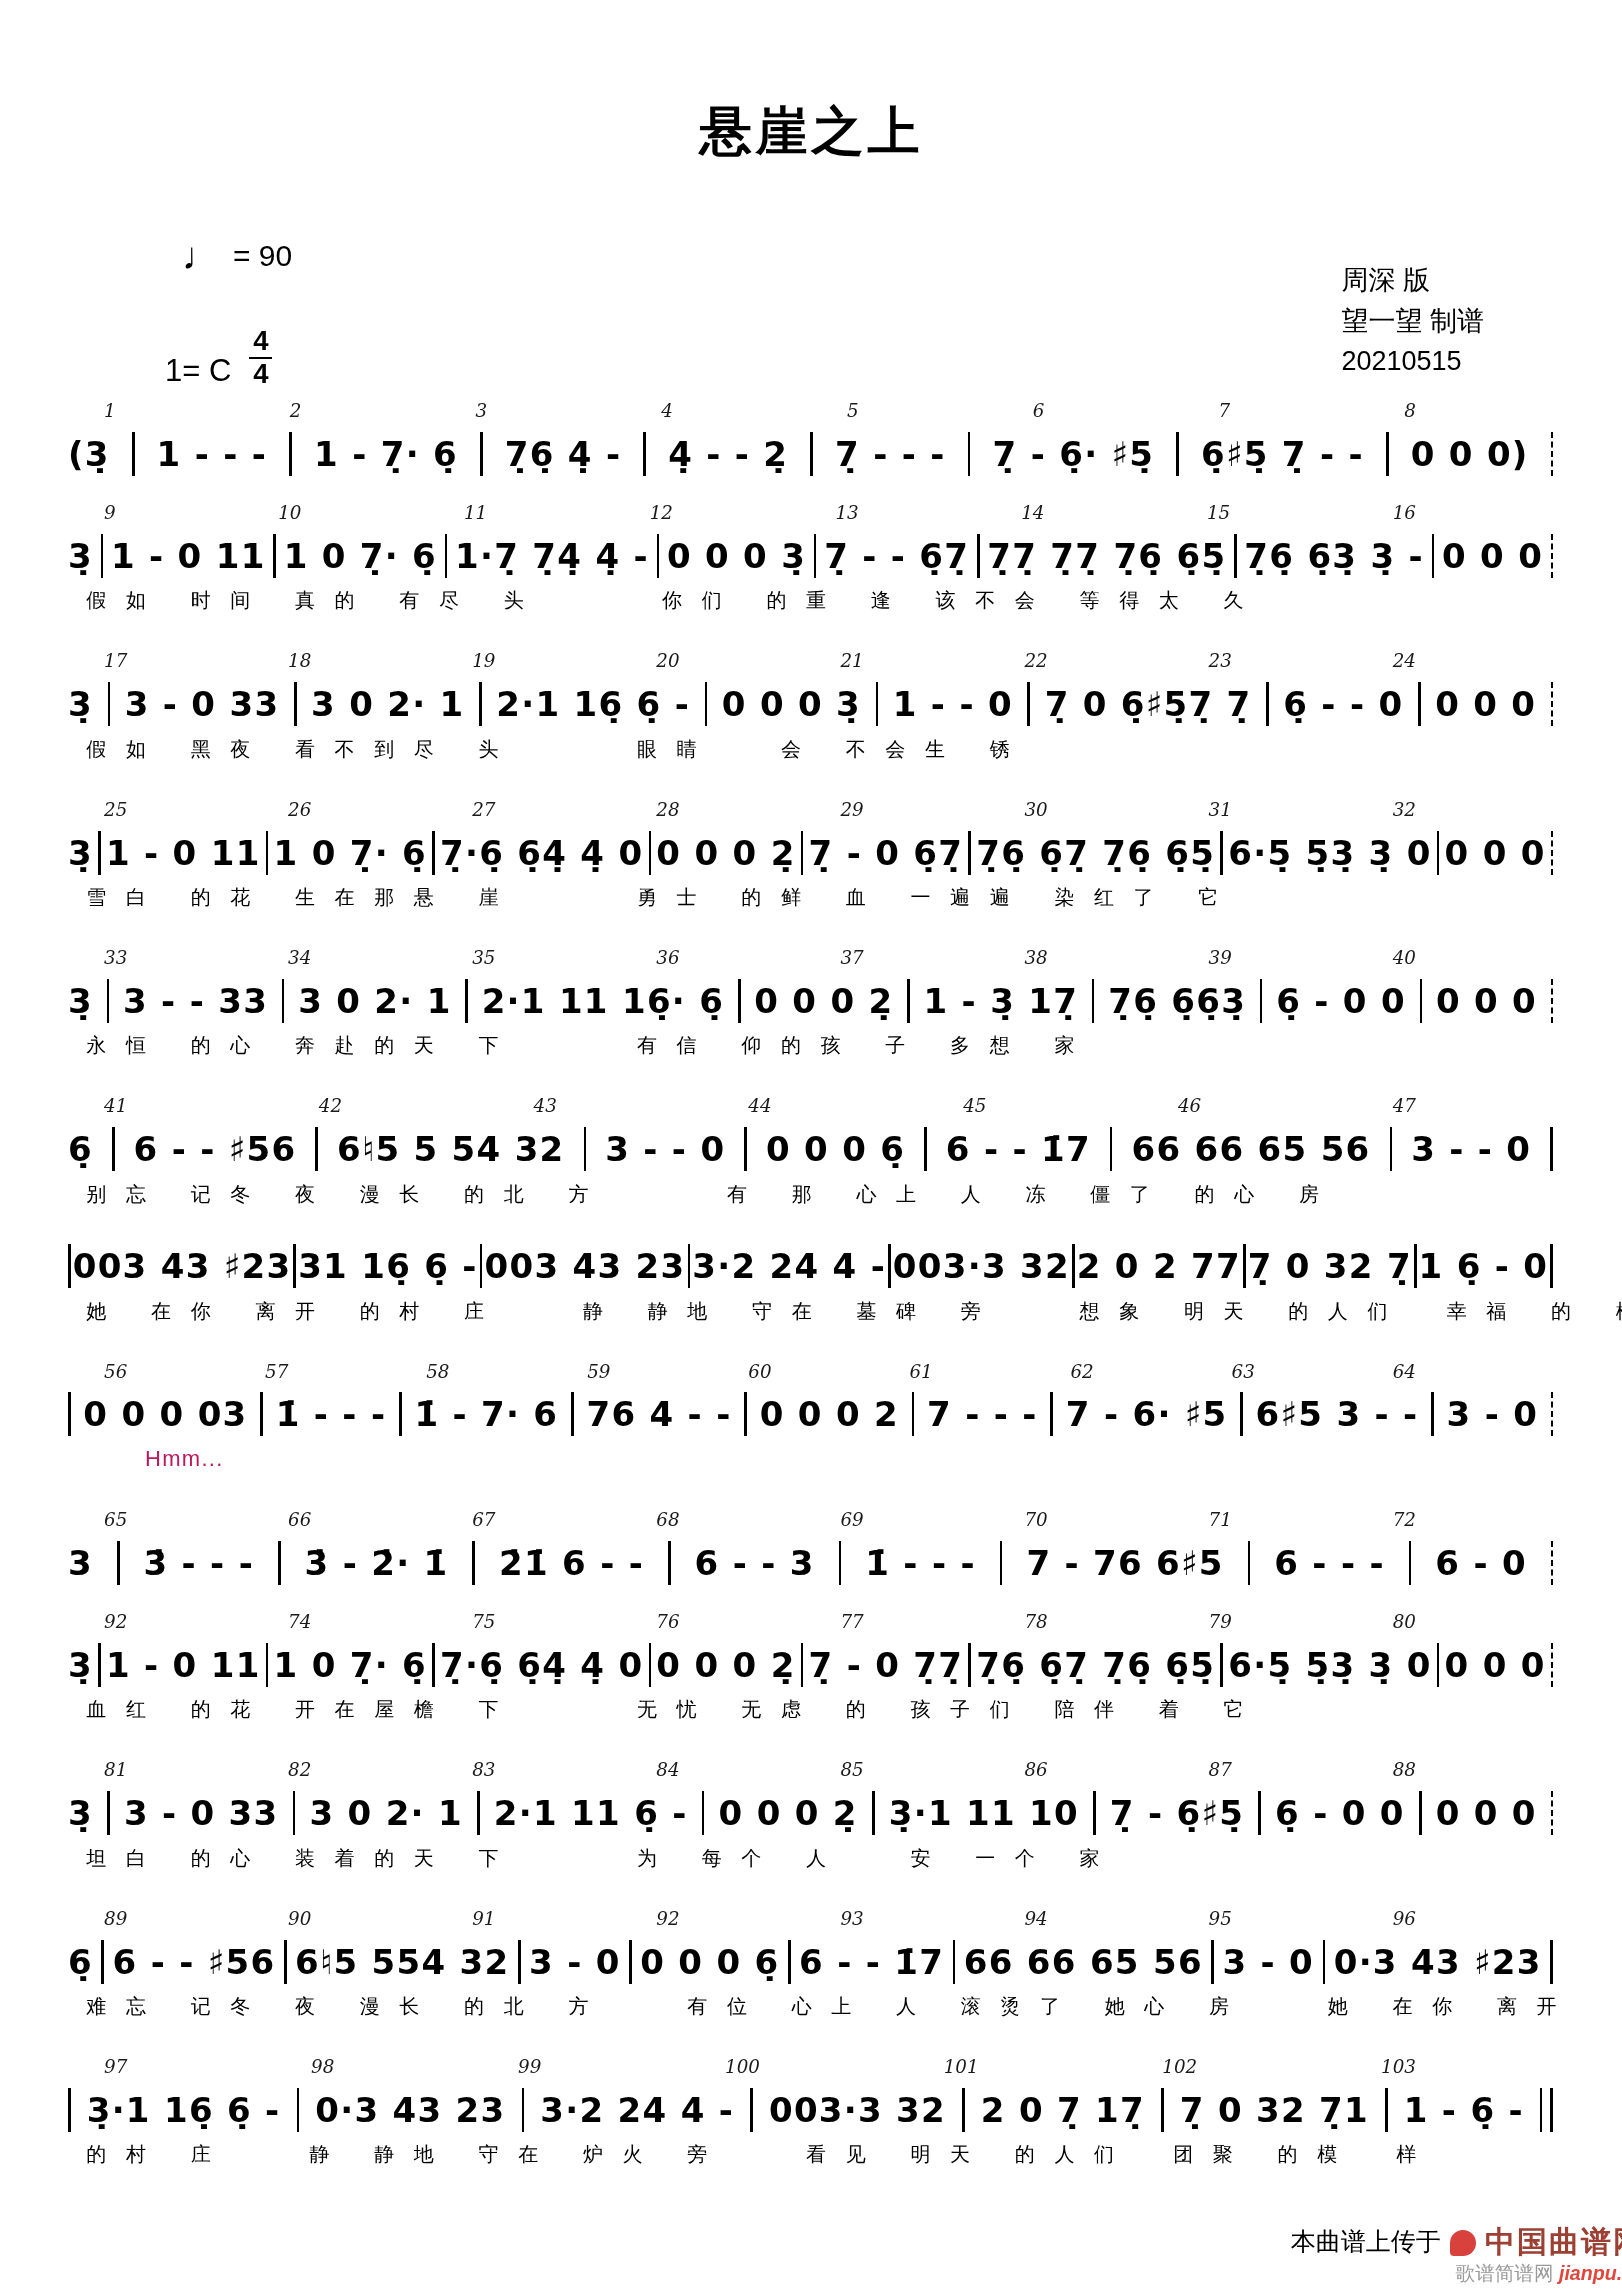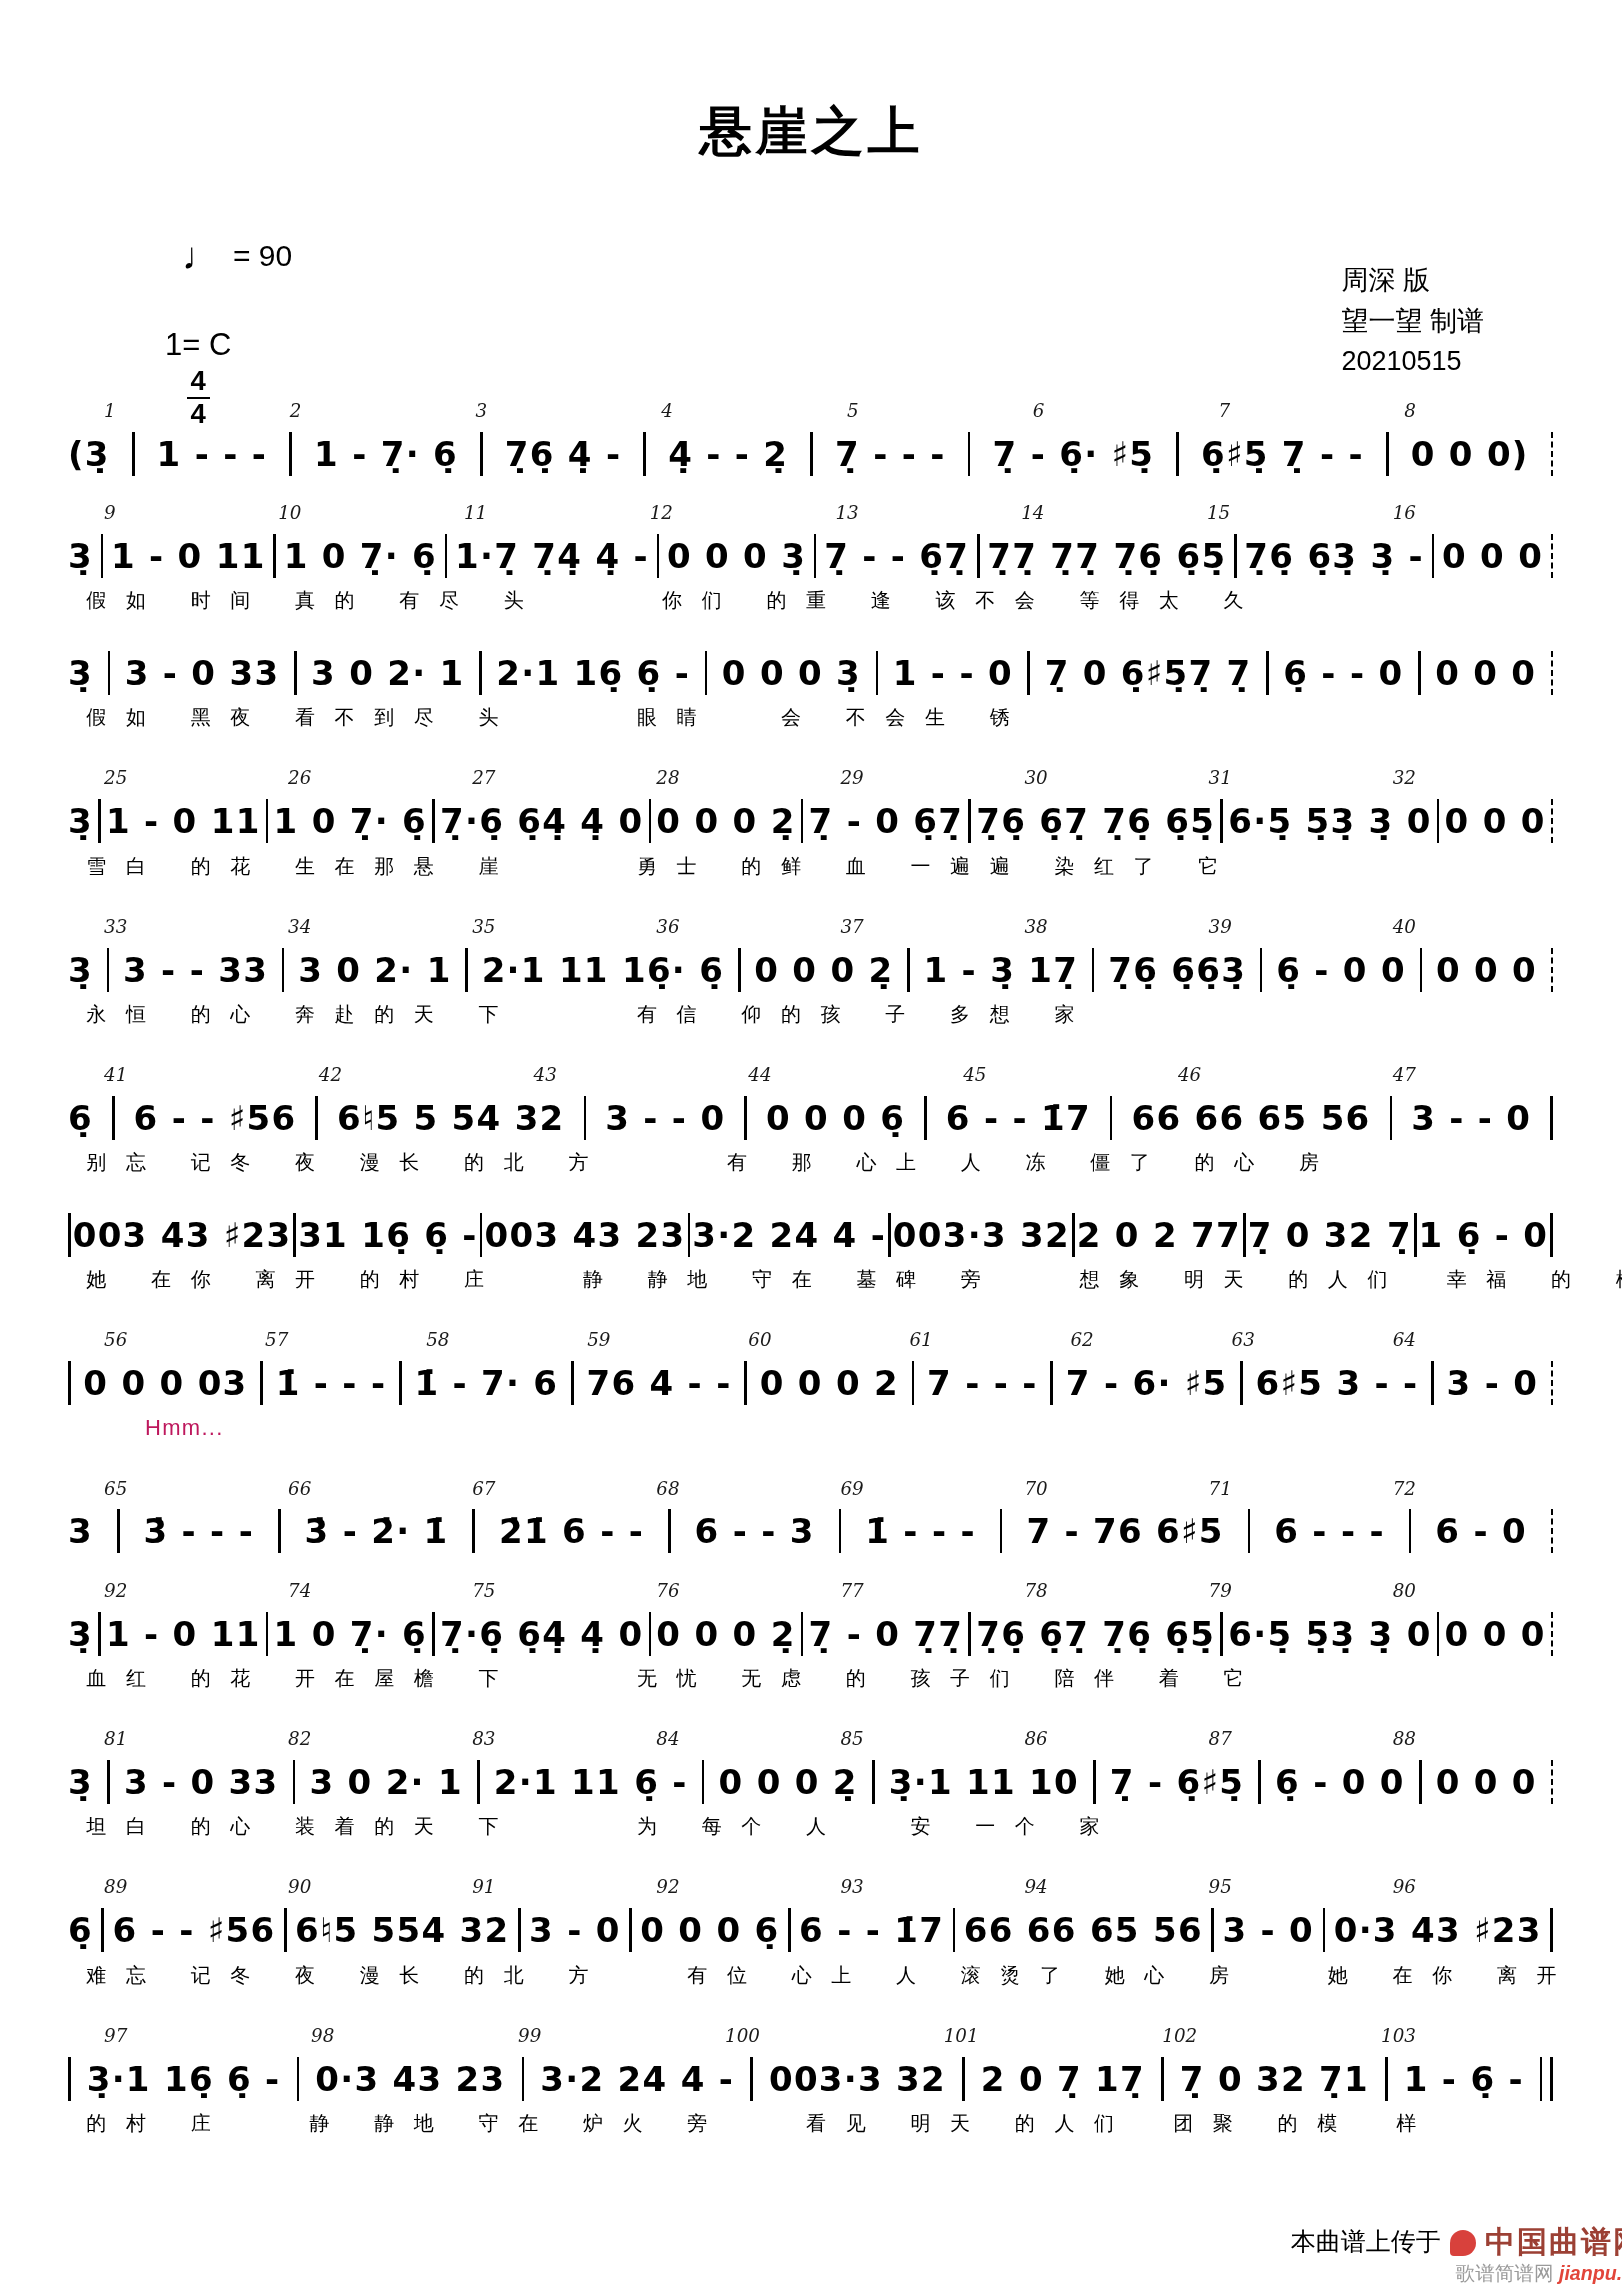--- a/index.html
+++ b/index.html
@@ -12,21 +12,21 @@
     position:absolute;top:97px;left:0;width:100%;text-align:center;
     font-size:52px;font-weight:700;letter-spacing:3.9px;
   }
   .tempo{
     position:absolute;left:182px;top:237px;font-size:30px;font-weight:500;
     display:flex;align-items:center;gap:13px;
   }
   .tempo .note{font-size:38px;line-height:1;}
   .keytime{
     position:absolute;left:165px;top:327px;font-size:31px;font-weight:500;
-    display:flex;align-items:center;gap:4px;flex-direction:column;
+    display:flex;align-items:flex-end;gap:18px;
   }
   .ts{display:inline-flex;flex-direction:column;align-items:center;
       font-size:27.5px;font-weight:700;line-height:1.05;}
   .ts .top{border-bottom:2.6px solid #000;padding:0 3.9px 1.3px 3.9px;}
   .ts .bot{padding-top:1.3px;}
   .credits{
     position:absolute;right:139px;top:260px;text-align:left;
     font-size:27px;line-height:1.5;font-weight:500;
   }
   .score{position:absolute;left:68px;top:391px;width:1485px;}
@@ -112,20 +112,30 @@
         <span class="mnum">12</span>
         <span class="mnum">13</span>
         <span class="mnum">14</span>
         <span class="mnum">15</span>
         <span class="mnum">16</span>
       </div>
       <div class="notation-row"><span class="measure">3̣</span><span class="bar"></span><span class="measure">1 - 0 11</span><span class="bar"></span><span class="measure">1 0 7̣· 6̣</span><span class="bar"></span><span class="measure">1·7̣ 7̣4̣ 4̣ -</span><span class="bar"></span><span class="measure">0 0 0 3̣</span><span class="bar"></span><span class="measure">7̣ - - 6̣7̣</span><span class="bar"></span><span class="measure">7̣7̣ 7̣7̣ 7̣6̣ 6̣5̣</span><span class="bar"></span><span class="measure">7̣6̣ 6̣3̣ 3̣ -</span><span class="bar"></span><span class="measure">0 0 0</span><span class="bar dashed"></span></div>
       <div class="lyrics-row">假如 时间 真的 有尽 头　　　你们 的重 逢 该不会 等得太 久</div>
     </div>
     <div class="system">
+      <div class="numbers-row">
+        <span class="mnum">17</span>
+        <span class="mnum">18</span>
+        <span class="mnum">19</span>
+        <span class="mnum">20</span>
+        <span class="mnum">21</span>
+        <span class="mnum">22</span>
+        <span class="mnum">23</span>
+        <span class="mnum">24</span>
+      </div>
       <div class="notation-row"><span class="measure">3̣</span><span class="bar"></span><span class="measure">3 - 0 33</span><span class="bar"></span><span class="measure">3 0 2· 1</span><span class="bar"></span><span class="measure">2·1 16̣ 6̣ -</span><span class="bar"></span><span class="measure">0 0 0 3̣</span><span class="bar"></span><span class="measure">1 - - 0</span><span class="bar"></span><span class="measure">7̣ 0 6̣♯5̣7̣ 7̣</span><span class="bar"></span><span class="measure">6̣ - - 0</span><span class="bar"></span><span class="measure">0 0 0</span><span class="bar dashed"></span></div>
       <div class="lyrics-row">假如 黑夜 看不到尽 头　　　眼睛　 会 不会生 锈</div>
     </div>
     <div class="system">
       <div class="numbers-row">
         <span class="mnum">25</span>
         <span class="mnum">26</span>
         <span class="mnum">27</span>
         <span class="mnum">28</span>
         <span class="mnum">29</span>

